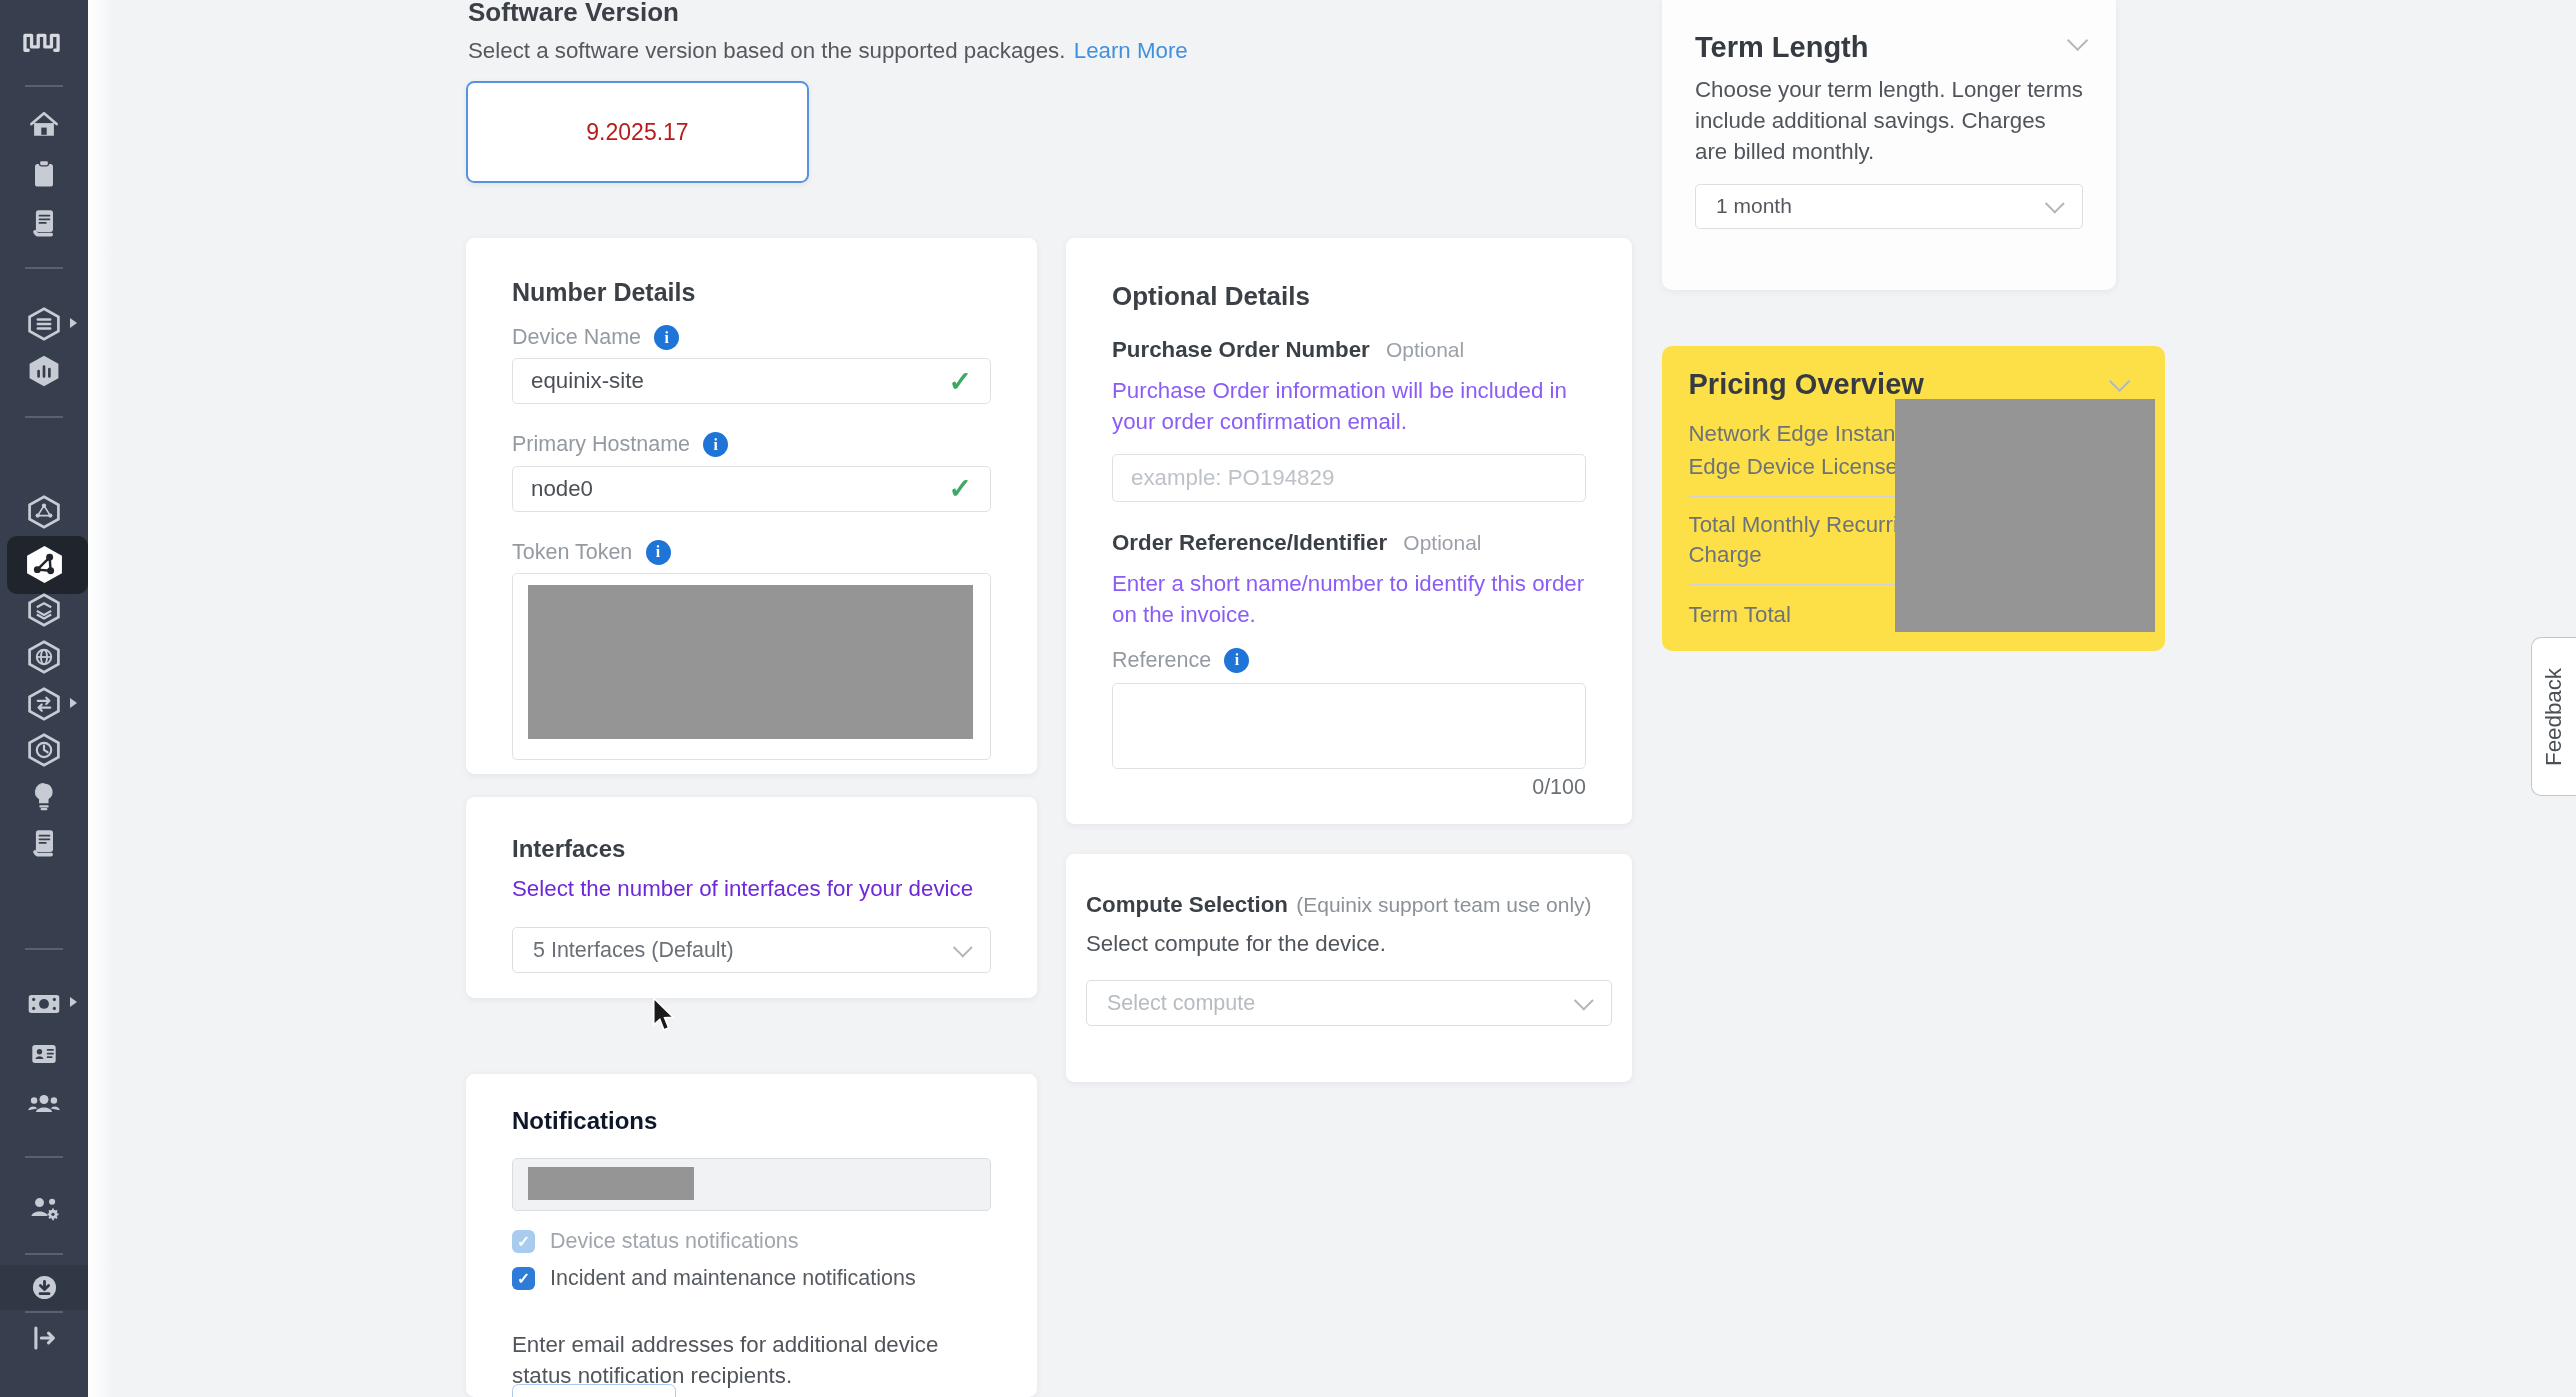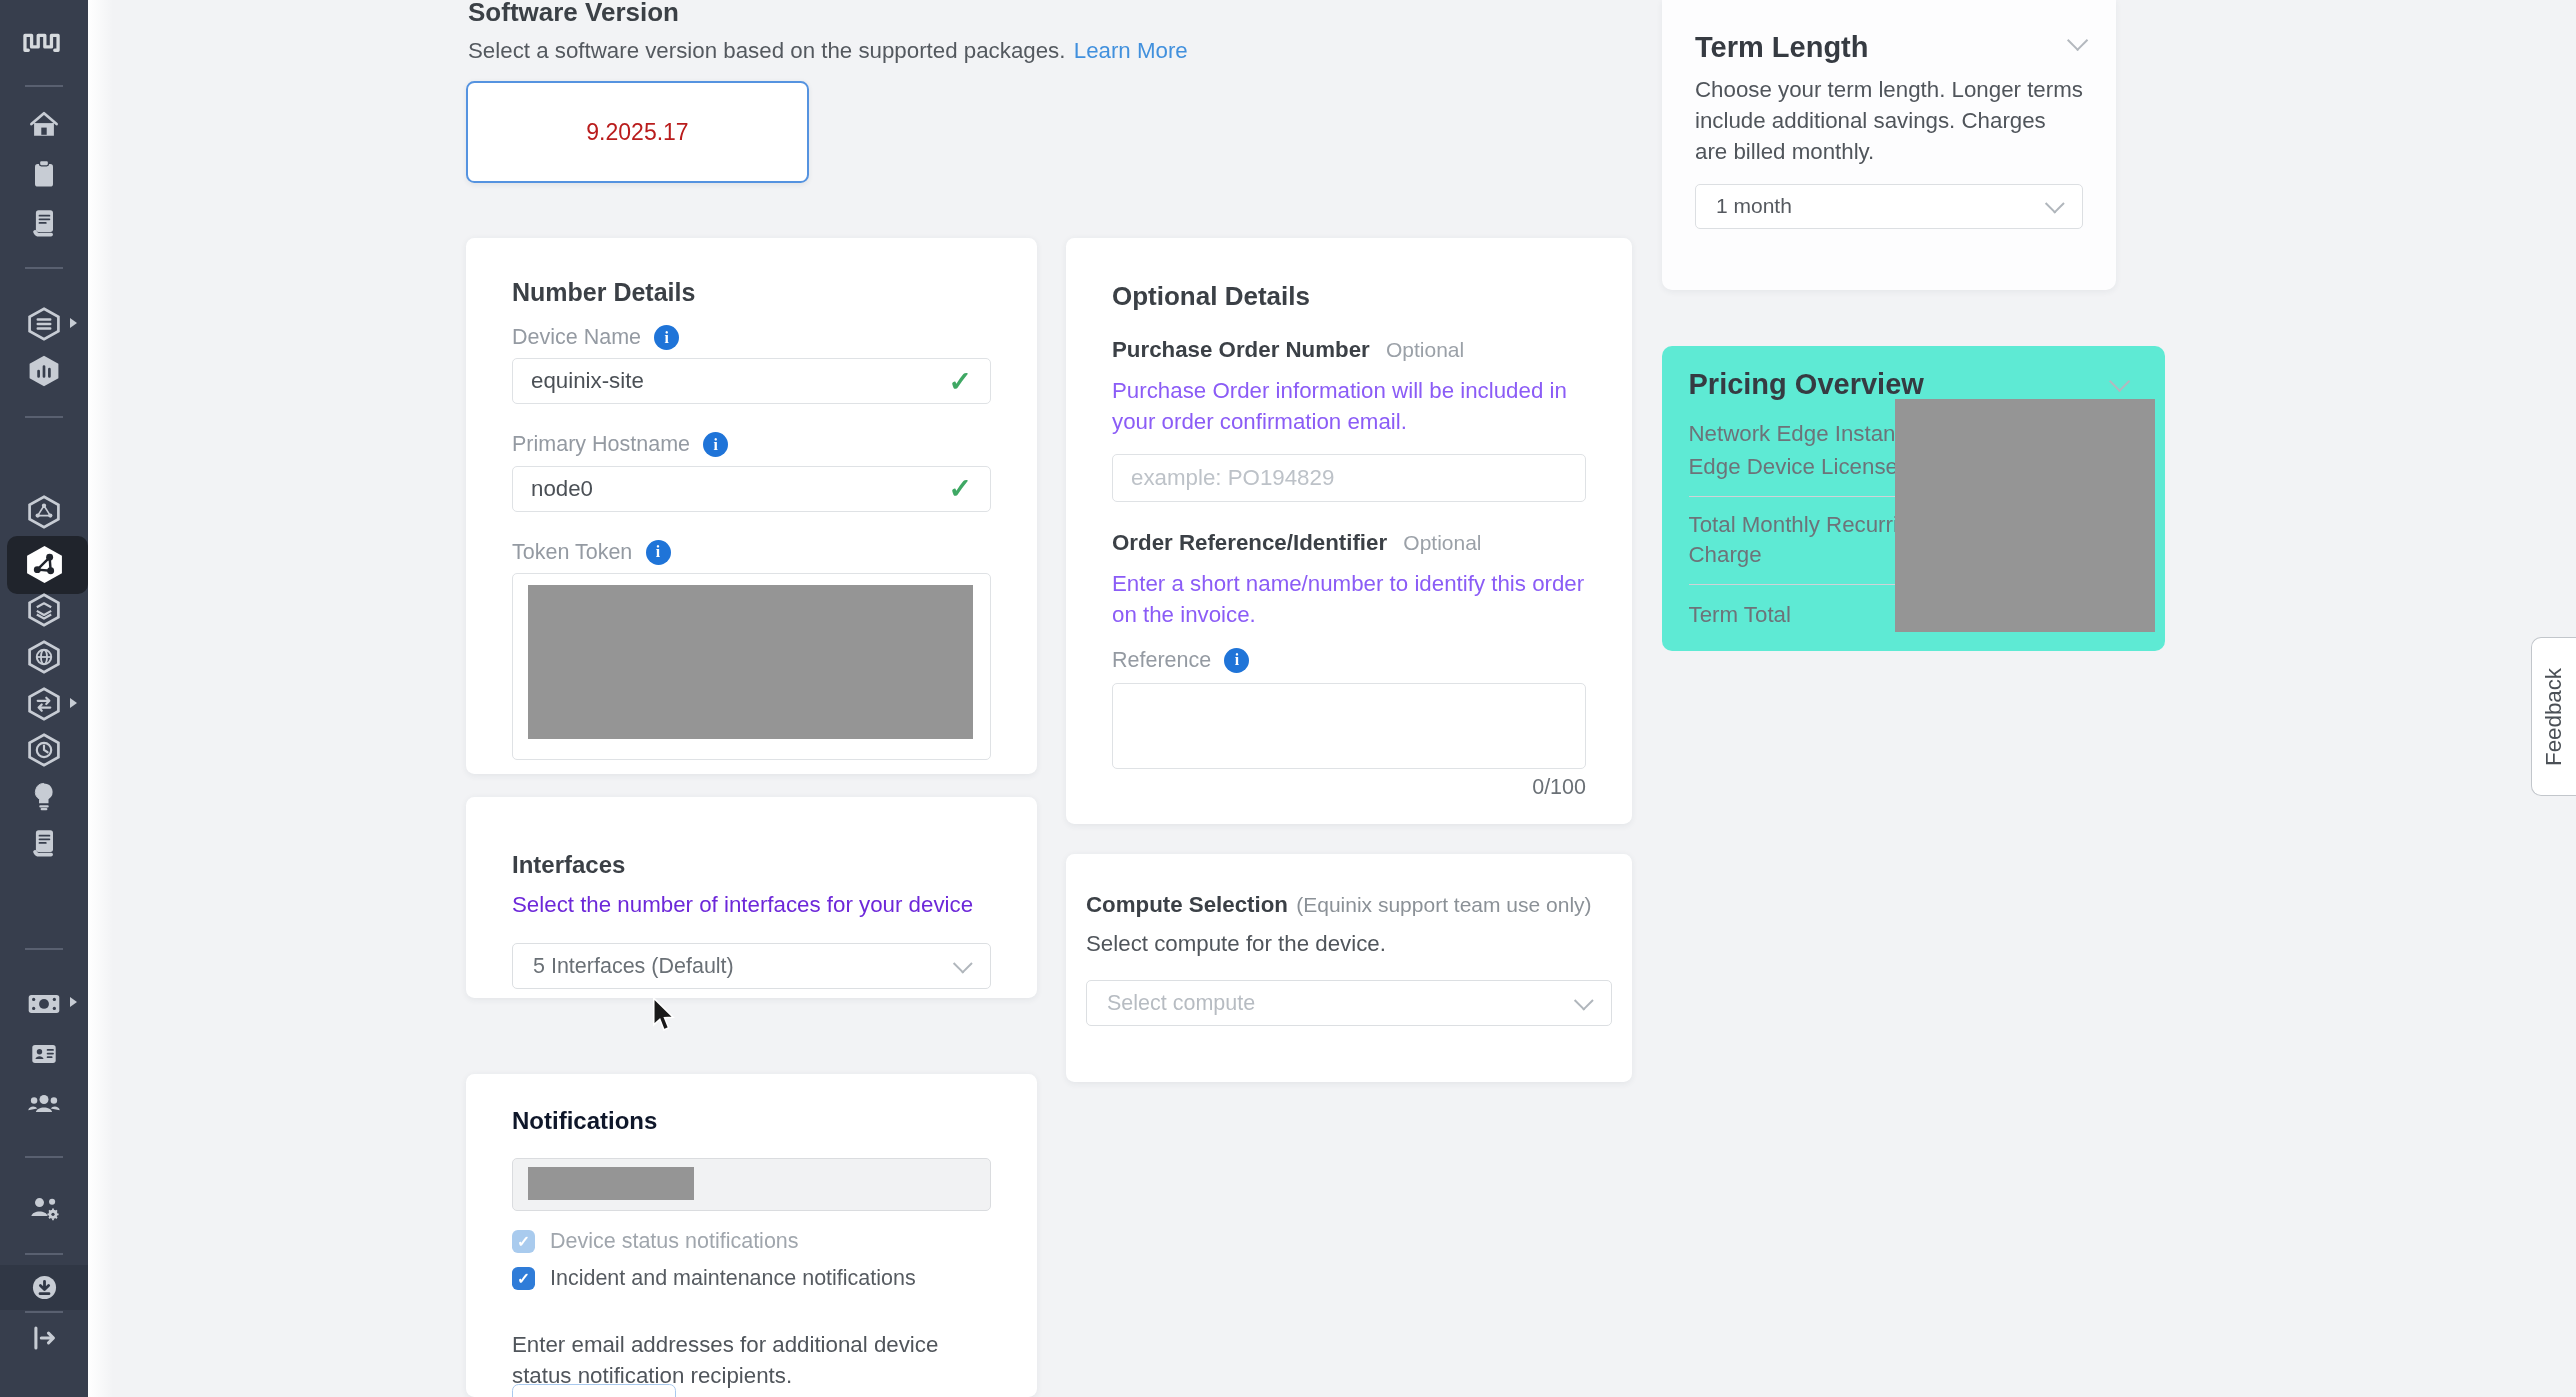--- a/index.html
+++ b/index.html
@@ -53,21 +53,21 @@
 
   
   .card-device{left:466px;top:238px;width:571px;height:536px;padding:40px 46px;overflow:hidden;}
   .card-device h2{font-size:25px;font-weight:bold;color:#3b4046;margin-bottom:18px;}
   .card-device .tbox{margin-top:8.3px;height:46px;}
   .mt34{margin-top:28px;}
   .token-box{position:relative;margin-top:8.3px;height:185px;border:1.7px solid #dfe2e5;border-radius:5px;}
   .token-box .redact{left:15px;top:11.6px;width:445px;height:154px;}
 
   
-  .card-ifaces{left:466px;top:797px;width:571px;height:201px;padding:54px 46px;}
+  .card-ifaces{left:466px;top:797px;width:571px;height:201px;padding:38px 46px;}
   .card-ifaces h2{font-size:24px;font-weight:bold;color:#3b4046;}
   .card-ifaces p{margin-top:13.2px;font-size:22.3px;color:#6d28d9;}
   .card-ifaces .select{margin-top:25px;height:46px;color:#6a7076;}
 
   
   .card-notif{left:466px;top:1074px;width:571px;height:323px;padding:33px 46px;overflow:hidden;}
   .card-notif h2{font-size:24px;font-weight:bold;color:#0f172a;}
   .notif-input{position:relative;margin-top:23px;height:53px;background:#f1f2f3;
     border:1.7px solid #dadcdf;border-radius:5px;box-sizing:border-box;}
   .notif-input .redact{left:15px;top:8.3px;width:166px;height:33px;}
@@ -105,21 +105,21 @@
 
   
   .panel-term{position:absolute;left:1662px;top:0;width:454px;height:290px;background:#fdfdfe;
     border-radius:0 0 10px 10px;box-shadow:0 1.7px 6.6px rgba(40,50,70,0.06);
     padding:31px 33px;box-sizing:border-box;}
   .panel-term h2{font-size:29px;font-weight:bold;color:#363b42;}
   .panel-term .pdesc{margin-top:10px;font-size:22.3px;line-height:31px;color:#50555b;width:389px;}
   .panel-term .select{margin-top:16.6px;height:45px;color:#55595f;font-size:21px;}
 
   
-  .panel-price{position:absolute;left:1662px;top:346px;width:503px;height:305px;background:#5eead4;
+  .panel-price{position:absolute;left:1662px;top:346px;width:503px;height:305px;background:#fde047;
     border-radius:10px;padding:21.5px 26.5px;box-sizing:border-box;}
   .panel-price h2{font-size:29px;font-weight:bold;color:#363b42;}
   .prows{margin-top:16.6px;}
   .prow{font-size:22.3px;color:#6d7379;line-height:33px;}
   .prow.wrap{width:248px;line-height:30px;}
   .pdivider{border:none;border-top:0.8px solid #d0d2d6;margin:13.2px 0;width:100%;}
   .price-redact{left:233px;top:53px;width:260px;height:233px;z-index:2;}
 
   
   .feedback{position:absolute;left:2531px;top:637px;width:45px;height:159px;background:#fff;

